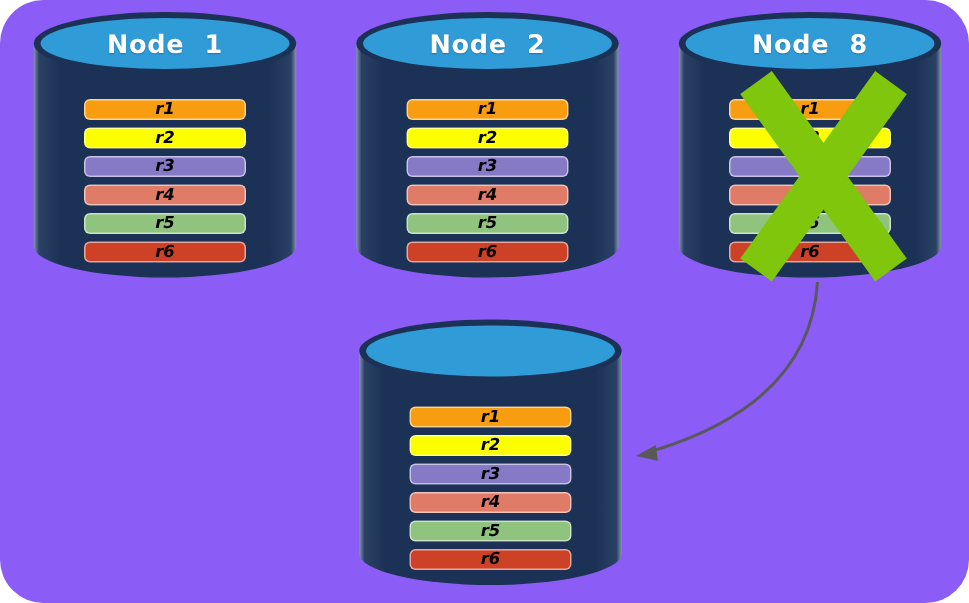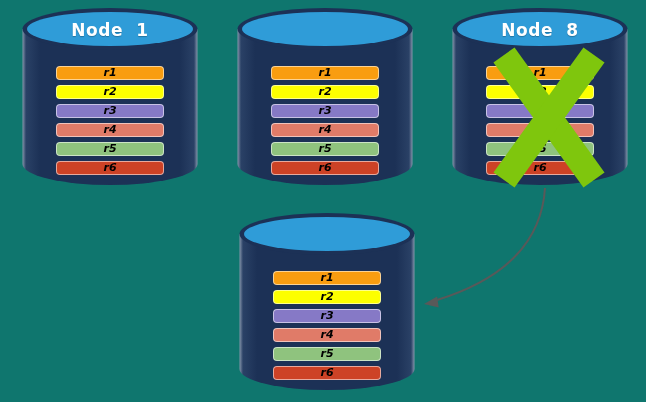--- a/index.html
+++ b/index.html
@@ -1,21 +1,22 @@
 <!DOCTYPE html>
 <html><head>
 <meta charset="utf-8">
 <style>
   html,body{margin:0;padding:0;background:#ffffff;}
   .canvas{
     position:relative;
     width:646px;height:402px;
-    background:#0f766e;
+    background:#8b5cf6;
     font-family:"DejaVu Sans","Liberation Sans",sans-serif;
     overflow:hidden;
+    border-radius:29px;
   }
   .node{position:absolute;width:176px;height:180px;}
   .node svg.cyl{position:absolute;left:0;top:0;}
   .node-label{
     position:absolute;left:0;top:13px;width:100%;
     text-align:center;
     color:#ffffff;font-size:17px;font-weight:bold;
     letter-spacing:.5px;word-spacing:7px;
     text-shadow:0 1px 1px rgba(0,0,0,.25);
   }
@@ -71,20 +72,21 @@
       <div class="bar" style="background-color: rgb(205, 66, 38);">r6</div>
     </div>
   </div>
 
   <div class="node" style="left:237px;top:7px">
     <svg class="cyl" width="176" height="180" viewBox="0 0 176 180">
       <path d="M0.5,22 L0.5,157 A87.5,21 0 0 0 175.5,157 L175.5,22 Z" fill="url(#bodyGrad)"></path>
       <ellipse cx="88" cy="22" rx="87.5" ry="21" fill="#1c3156"></ellipse>
       <ellipse cx="88" cy="22" rx="83" ry="17" fill="#2f9cd8"></ellipse>
     </svg>
+    <div class="node-label">Node 2</div>
     <div class="bars">
       <div class="bar" style="background-color: rgb(249, 157, 16);">r1</div>
       <div class="bar" style="background-color: rgb(253, 255, 0);">r2</div>
       <div class="bar" style="background-color: rgb(134, 121, 198);">r3</div>
       <div class="bar" style="background-color: rgb(224, 123, 104);">r4</div>
       <div class="bar" style="background-color: rgb(143, 195, 126);">r5</div>
       <div class="bar" style="background-color: rgb(205, 66, 38);">r6</div>
     </div>
   </div>
 

